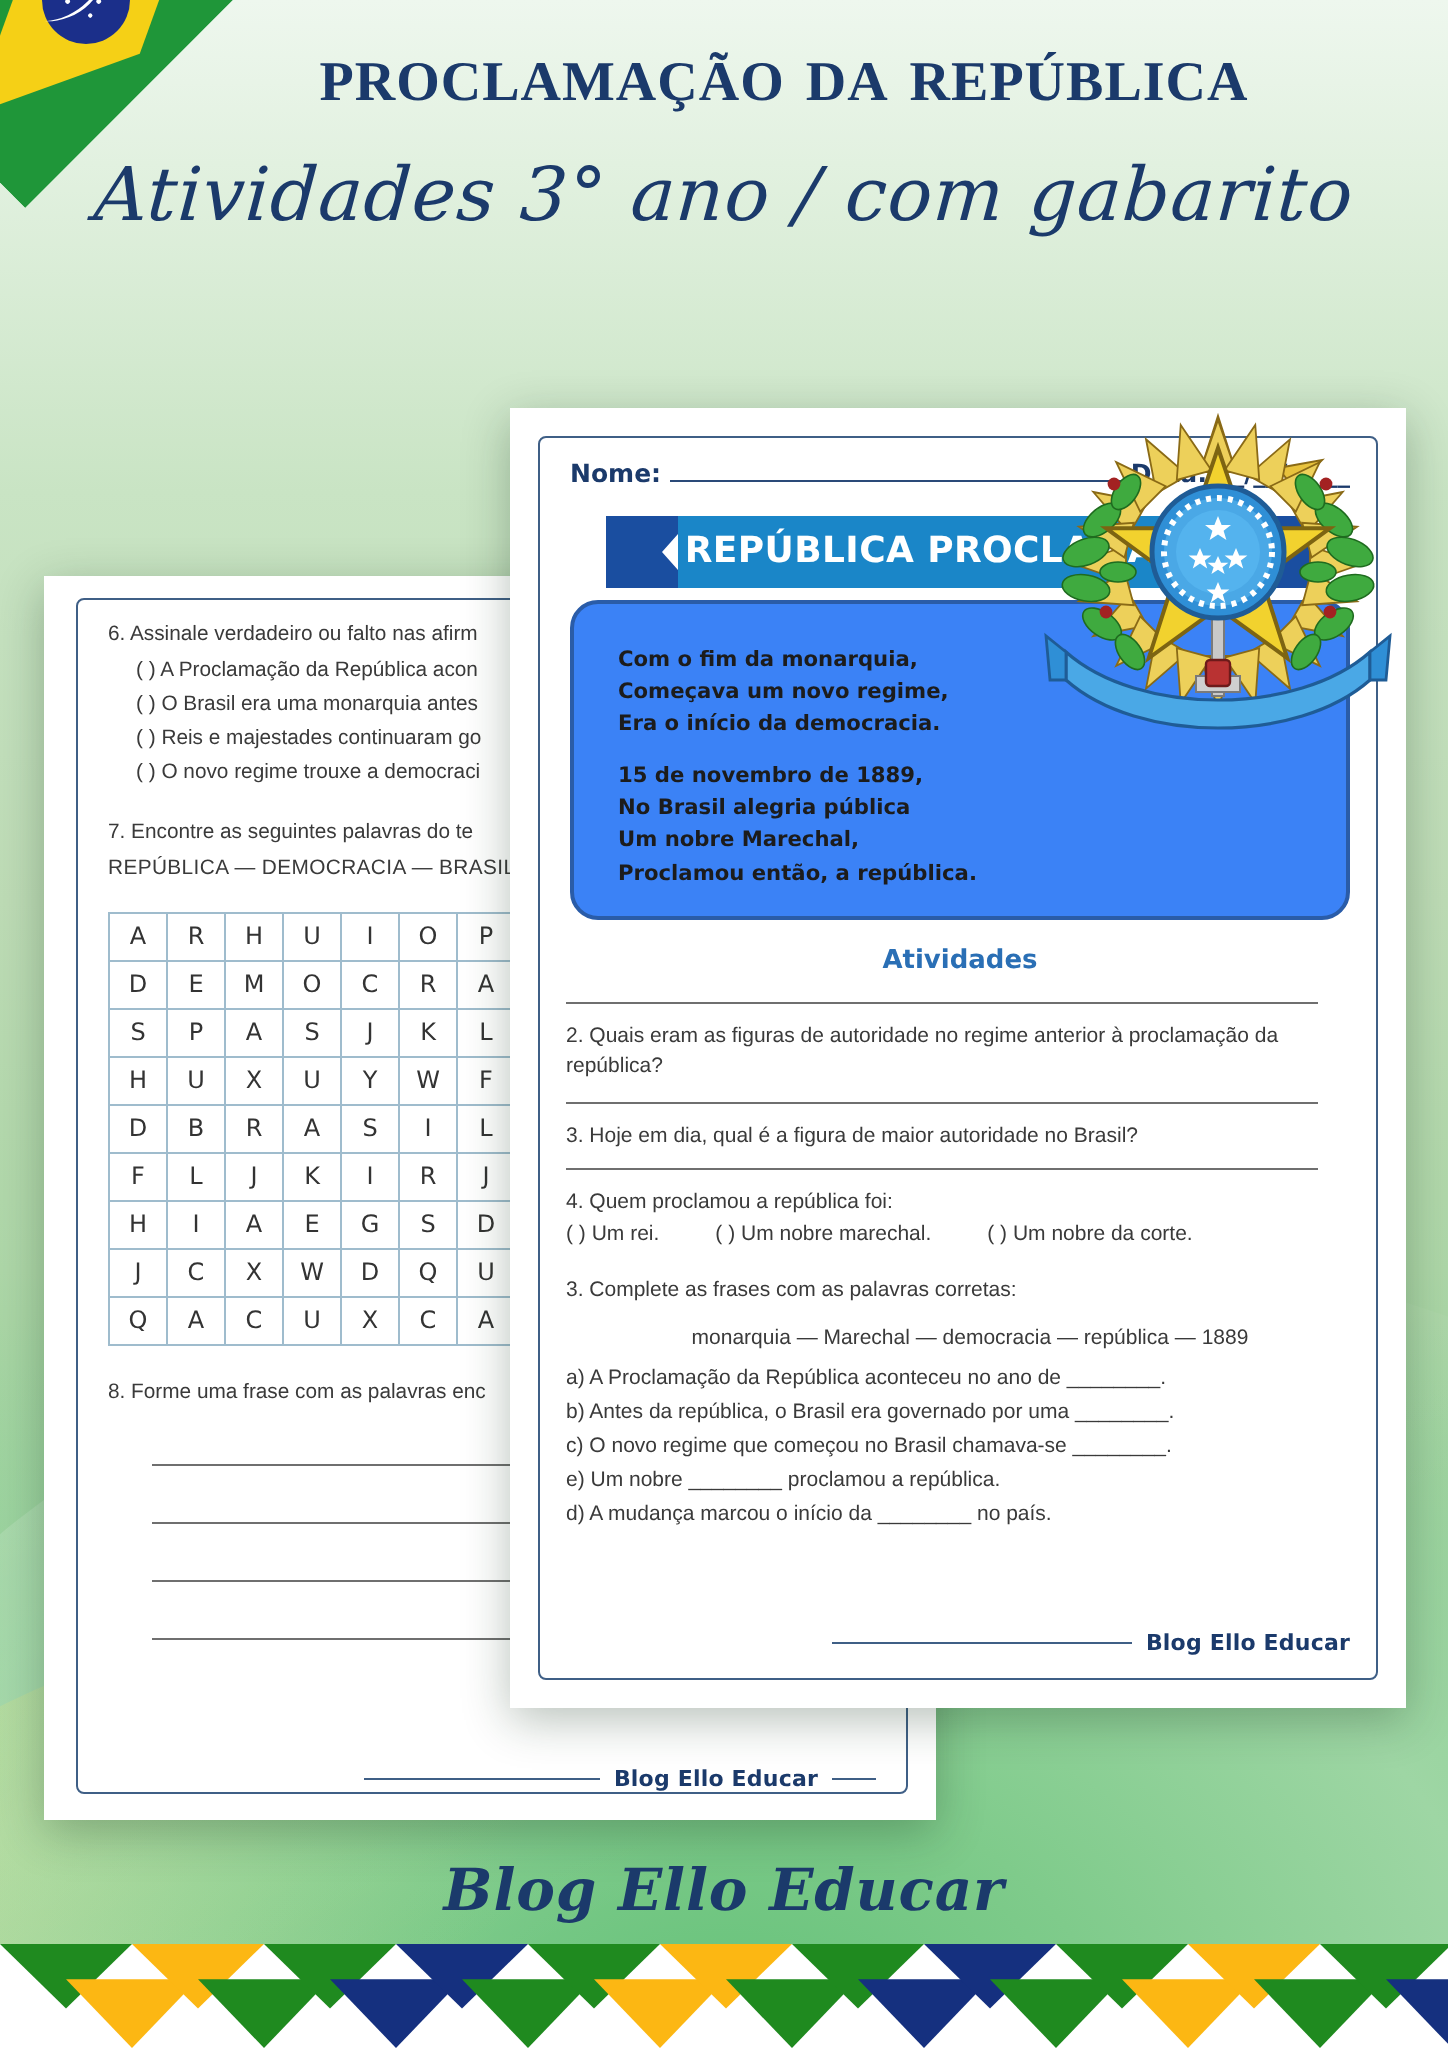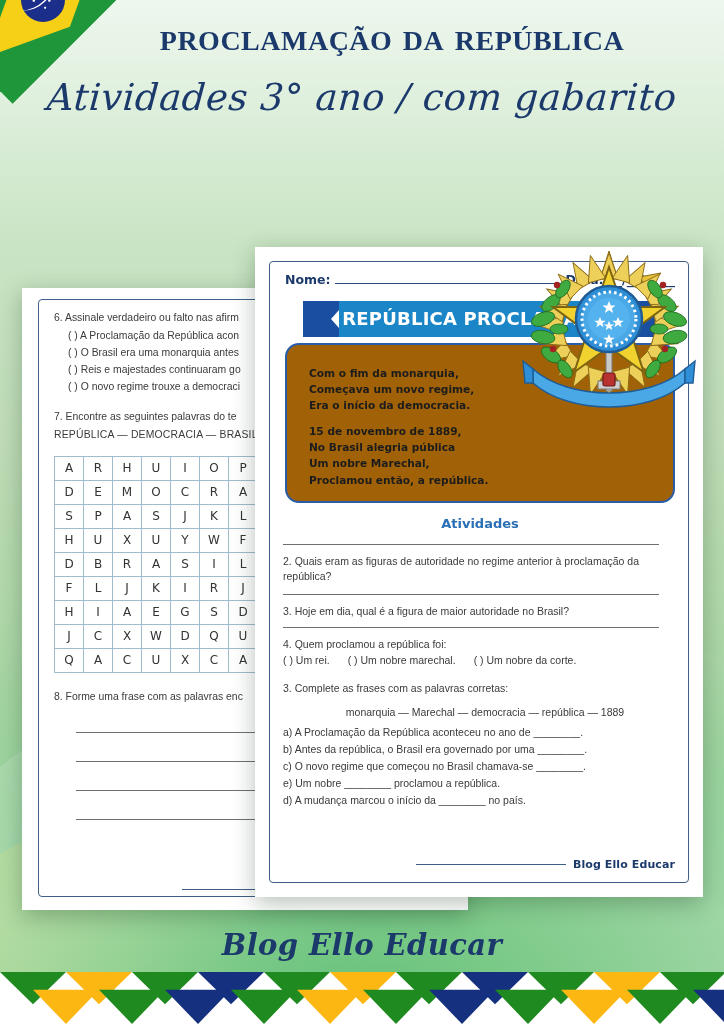--- a/index.html
+++ b/index.html
@@ -157,21 +157,20 @@
     letter-spacing: 0.1px;
     white-space: nowrap;
   }
   .brand-rule { height: 1.6px; background: #3f5f86; }
 
   
   #sheet-front {
     left: 255px; top: 204px;
     width: 448px; height: 650px;
     z-index: 4;
-    margin-top: 43px;
   }
   #sheet-front .sheet-inner-border {
     left: 14px; top: 14px; right: 14px; bottom: 14px;
   }
 
   
   #name-row {
     position: absolute;
     left: 30px; top: 25px;
     width: 390px;
@@ -213,21 +212,21 @@
     padding-bottom: 2px;
   }
 
   
   #poem-box {
     position: absolute;
     left: 30px; top: 96px;
     width: 390px; height: 160px;
     border: 2px solid #2a5ca8;
     border-radius: 14px;
-    background: #a16207;
+    background: #3b82f6;
     overflow: hidden;
   }
   #poem-text {
     position: absolute;
     left: 22px; top: 20px;
     width: 212px;
     font-family: "DejaVu Sans", sans-serif;
     font-weight: 700;
     font-size: 10.6px;
     line-height: 1.52;
@@ -264,21 +263,21 @@
   .act-q { margin-bottom: 0px; }
   .act-rule {
     border-bottom: 1.3px solid #6f6f6f;
     height: 1px;
     width: 376px;
     margin: 10px 0 9px 0;
   }
   .act-rule.tight { margin-top: 7px; }
   .opt-row {
     display: flex;
-    gap: 18px;
+    gap: 28px;
     margin-top: 1px;
   }
   #q5-words {
     text-align: center;
     margin: 9px 0 4px 0;
     padding-left: 10px;
   }
   .fill-row { line-height: 1.62; }
 
   

